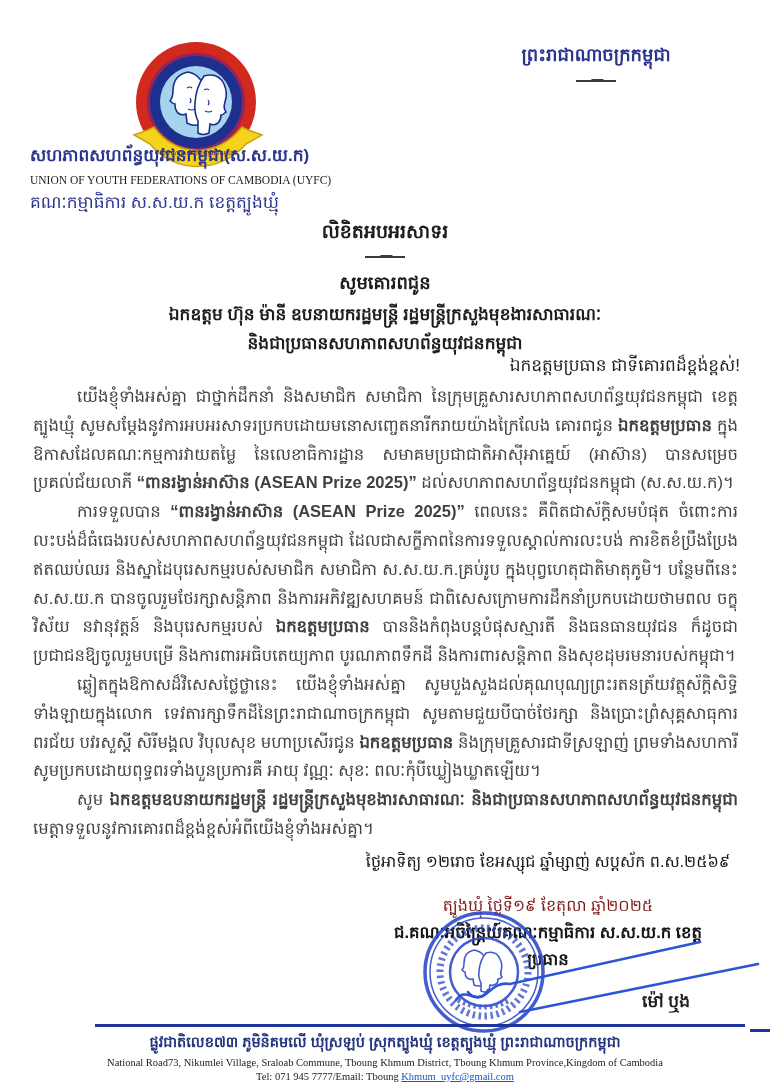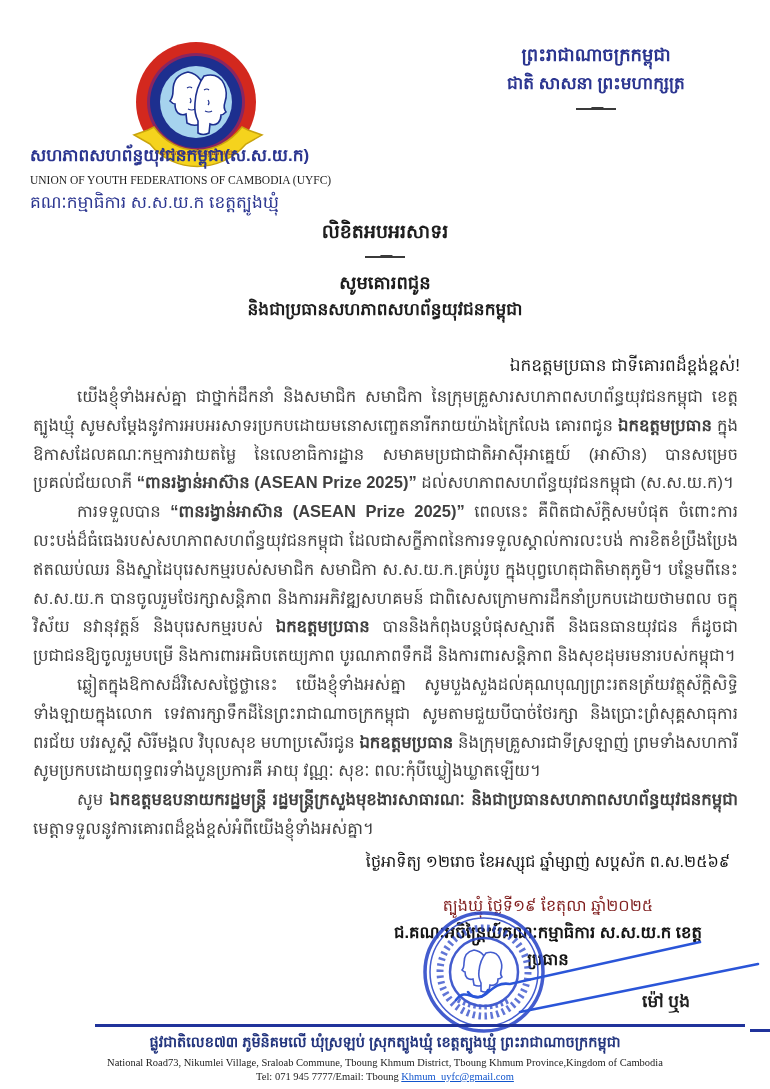--- a/index.html
+++ b/index.html
@@ -77,34 +77,34 @@
 
       <g>
         <path d="M20 104 L4 95 L18 90 L24 87 C46 118 88 118 112 87 L118 90 L132 95 L116 104 C90 134 44 134 20 104 Z" fill="#f5d31d" stroke="#c9a40e" stroke-width="1.5"></path>
         <text x="67" y="115" text-anchor="middle" font-size="6.5" fill="#7a1430">សហភាពសហព័ន្ធយុវជនកម្ពុជា</text>
       </g>
     </svg>
   </div>
 
   <div class="hdr-right">
     <div class="l1">ព្រះរាជាណាចក្រកម្ពុជា</div>
-    <div class="l2">ជាតិ សាសនា ព្រះមហាក្សត្រ</div>
     <div class="mini-divider"></div>
   </div>
 
   <div class="org-block">
     <div class="k1">សហភាពសហព័ន្ធយុវជនកម្ពុជា(ស.ស.យ.ក)</div>
     <div class="en">UNION OF YOUTH FEDERATIONS OF CAMBODIA (UYFC)</div>
     <div class="k2">គណៈកម្មាធិការ ស.ស.យ.ក ខេត្តត្បូងឃ្មុំ</div>
   </div>
 
   <div class="title-block">
     <div class="doc-title">លិខិតអបអរសាទរ</div>
     <div class="mini-divider"></div>
     <div class="salutation">សូមគោរពជូន</div>
+    <div class="addr1">ឯកឧត្តម ហ៊ុន ម៉ានី ឧបនាយករដ្ឋមន្ត្រី រដ្ឋមន្ត្រីក្រសួងមុខងារសាធារណៈ</div>
     <div class="addr2">និងជាប្រធានសហភាពសហព័ន្ធយុវជនកម្ពុជា</div>
   </div>
 
   <div class="honorific">ឯកឧត្តមប្រធាន ជាទីគោរពដ៏ខ្ពង់ខ្ពស់!</div>
 
   <div class="body-text">
     <p><span>យើងខ្ញុំទាំងអស់គ្នា ជាថ្នាក់ដឹកនាំ និងសមាជិក សមាជិកា នៃក្រុមគ្រួសារសហភាពសហព័ន្ធយុវជនកម្ពុជា ខេត្តត្បូងឃ្មុំ សូមសម្តែងនូវការអបអរសាទរប្រកបដោយមនោសញ្ចេតនារីករាយយ៉ាងក្រៃលែង គោរពជូន </span><b>ឯកឧត្តមប្រធាន</b><span> ក្នុងឱកាសដែលគណៈកម្មការវាយតម្លៃ នៃលេខាធិការដ្ឋាន សមាគមប្រជាជាតិអាស៊ីអាគ្នេយ៍ (អាស៊ាន) បានសម្រេចប្រគល់ជ័យលាភី </span><b>“ពានរង្វាន់អាស៊ាន (ASEAN Prize 2025)”</b><span> ដល់សហភាពសហព័ន្ធយុវជនកម្ពុជា (ស.ស.យ.ក)។</span></p>
     <p><span>ការទទួលបាន </span><b>“ពានរង្វាន់អាស៊ាន (ASEAN Prize 2025)”</b><span> ពេលនេះ គឺពិតជាស័ក្តិសមបំផុត ចំពោះការលះបង់ដ៏ធំធេងរបស់សហភាពសហព័ន្ធយុវជនកម្ពុជា ដែលជាសក្ខីភាពនៃការទទួលស្គាល់ការលះបង់ ការខិតខំប្រឹងប្រែងឥតឈប់ឈរ និងស្នាដៃបុរេសកម្មរបស់សមាជិក សមាជិកា ស.ស.យ.ក.គ្រប់រូប ក្នុងបុព្វហេតុជាតិមាតុភូមិ។ បន្ថែមពីនេះ ស.ស.យ.ក បានចូលរួមថែរក្សាសន្តិភាព និងការអភិវឌ្ឍសហគមន៍ ជាពិសេសក្រោមការដឹកនាំប្រកបដោយថាមពល ចក្ខុវិស័យ នវានុវត្តន៍ និងបុរេសកម្មរបស់ </span><b>ឯកឧត្តមប្រធាន</b><span> បាននិងកំពុងបន្តបំផុសស្មារតី និងធនធានយុវជន ក៏ដូចជាប្រជាជនឱ្យចូលរួមបម្រើ និងការពារអធិបតេយ្យភាព បូរណភាពទឹកដី និងការពារសន្តិភាព និងសុខដុមរមនារបស់កម្ពុជា។</span></p>
     <p><span>ឆ្លៀតក្នុងឱកាសដ៏វិសេសថ្លៃថ្លានេះ យើងខ្ញុំទាំងអស់គ្នា សូមបួងសួងដល់គុណបុណ្យព្រះរតនត្រ័យវត្ថុស័ក្តិសិទ្ធិទាំងឡាយក្នុងលោក ទេវតារក្សាទឹកដីនៃព្រះរាជាណាចក្រកម្ពុជា សូមតាមជួយបីបាច់ថែរក្សា និងប្រោះព្រំសុគ្គសាធុការ ពរជ័យ បវរសួស្តី សិរីមង្គល វិបុលសុខ មហាប្រសើរជូន </span><b>ឯកឧត្តមប្រធាន</b><span> និងក្រុមគ្រួសារជាទីស្រឡាញ់ ព្រមទាំងសហការី សូមប្រកបដោយពុទ្ធពរទាំងបួនប្រការគឺ អាយុ វណ្ណៈ សុខៈ ពលៈកុំបីឃ្លៀងឃ្លាតឡើយ។</span></p>
     <p><span>សូម </span><b>ឯកឧត្តមឧបនាយករដ្ឋមន្ត្រី រដ្ឋមន្ត្រីក្រសួងមុខងារសាធារណៈ និងជាប្រធានសហភាពសហព័ន្ធយុវជនកម្ពុជា</b><span> មេត្តាទទួលនូវការគោរពដ៏ខ្ពង់ខ្ពស់អំពីយើងខ្ញុំទាំងអស់គ្នា។</span></p>

